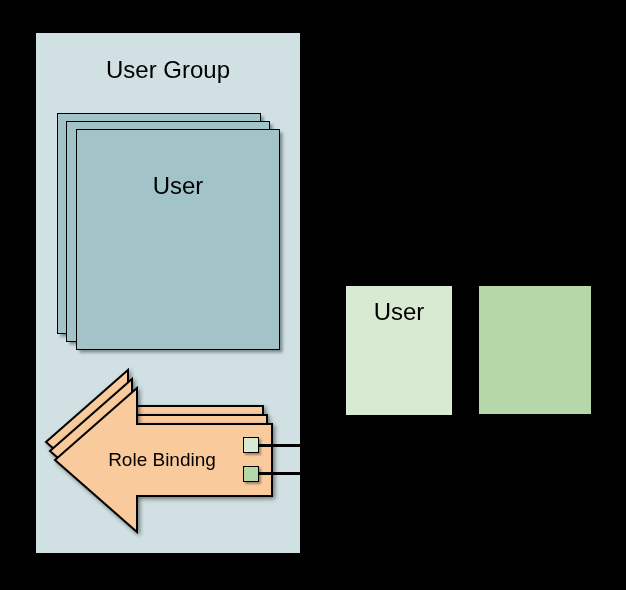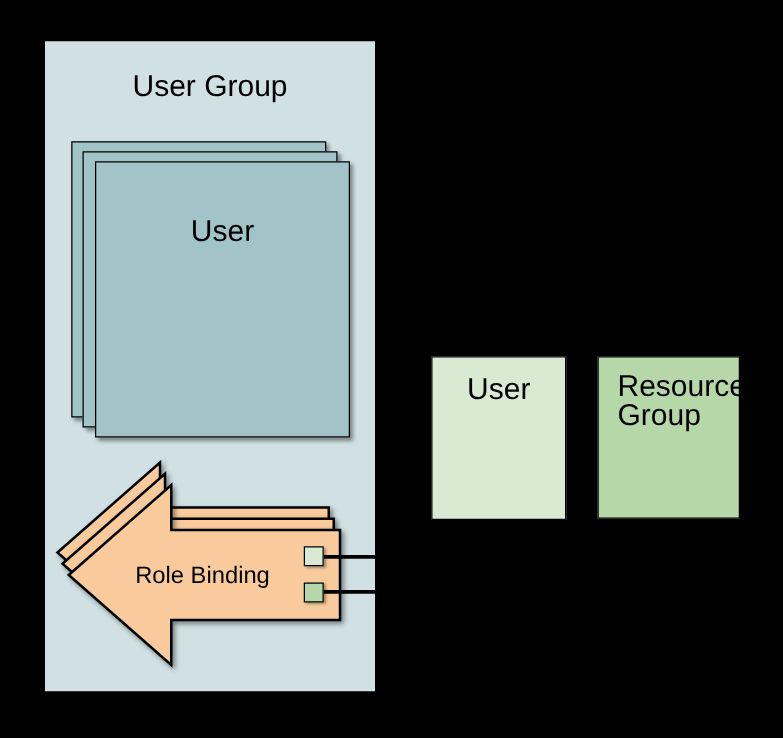--- a/index.html
+++ b/index.html
@@ -73,15 +73,14 @@
   <div id="conn-role" class="abs conn" style="background: rgb(0, 0, 0);"></div>
   <div id="conn-resource-group" class="abs conn" style="background: rgb(0, 0, 0);"></div>
 
   <div id="port-role" class="abs port" style="background: rgb(217, 234, 211);"></div>
   <div id="port-resource-group" class="abs port" style="background: rgb(182, 215, 168);"></div>
 
   <div id="role-box" class="abs" style="background: rgb(217, 234, 211);"></div>
   <div id="role-label" class="abs lbl center">User</div>
 
   <div id="resource-group-box" class="abs" style="background: rgb(182, 215, 168);"></div>
-  <div id="resource-group-label" class="abs lbl">Resource Group</div>
 
 </div>
 
 </body></html>

